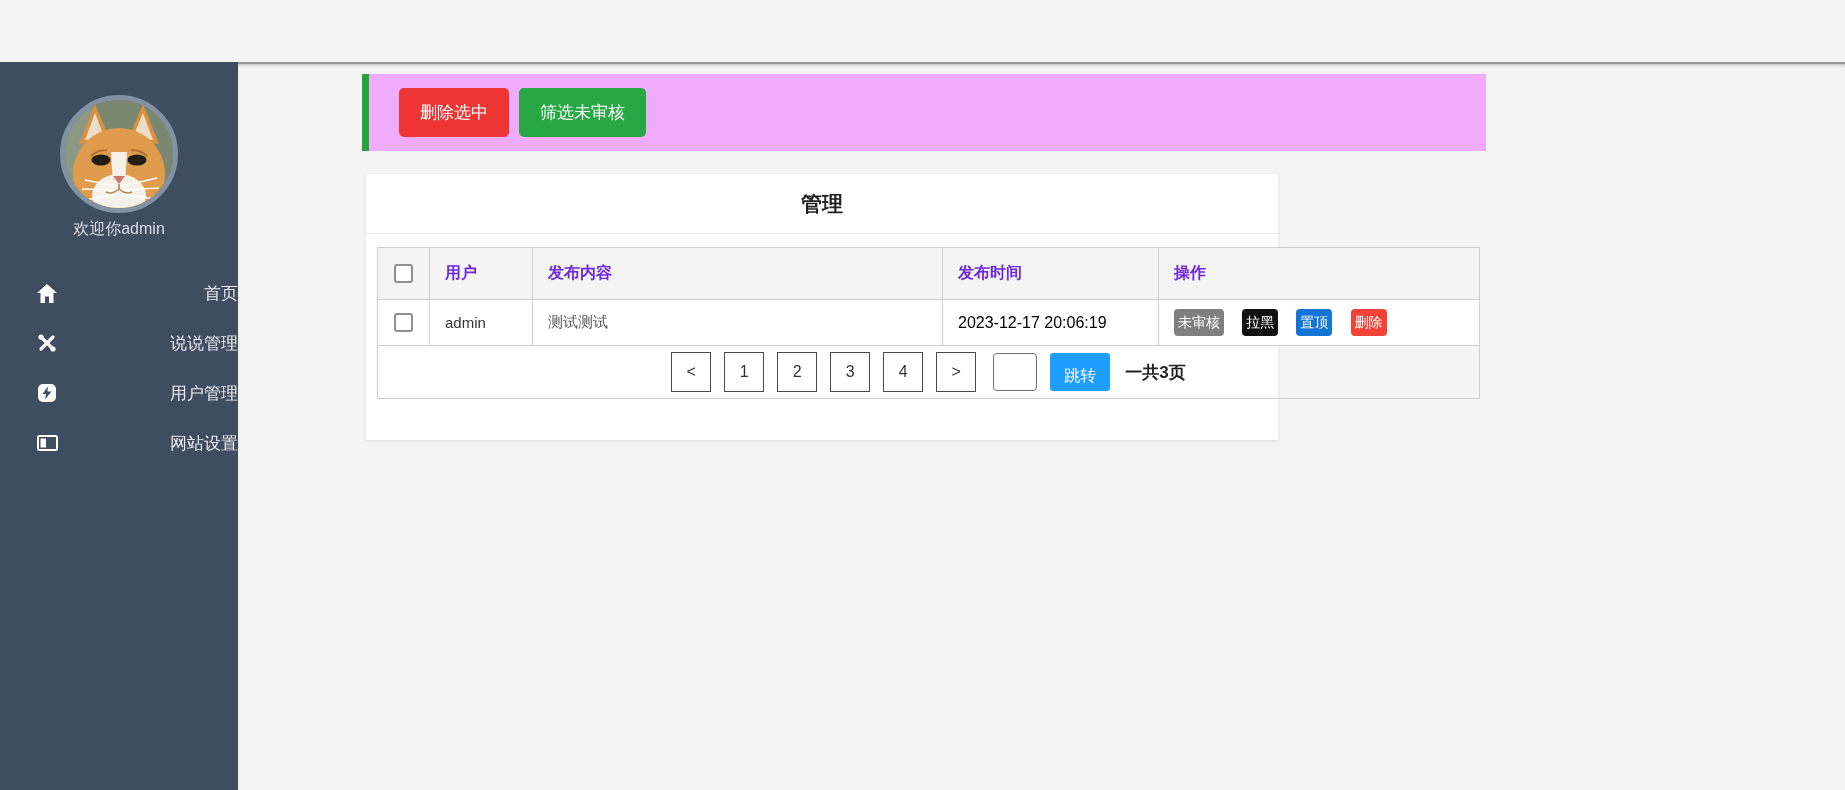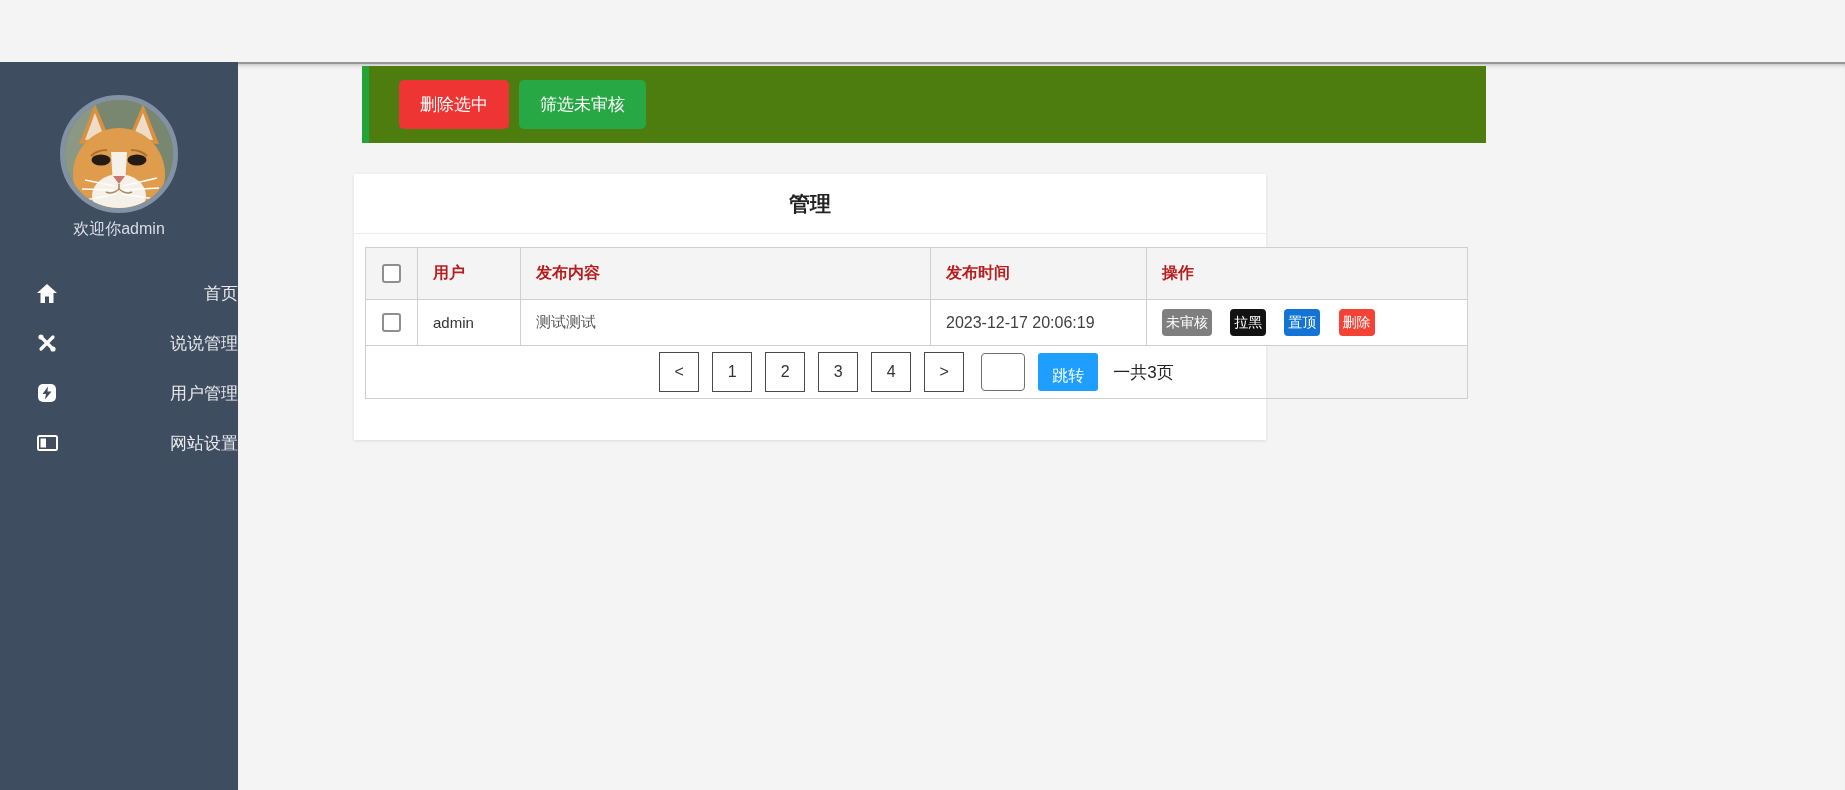--- a/index.html
+++ b/index.html
@@ -26,64 +26,64 @@
   .nav-item { height:50px; display:flex; align-items:center; padding-left:37px;
               color:#E8EAED; font-size:17px; cursor:pointer;justify-content:space-between; }
   .nav-item .nicon { width:22px; height:20px; margin-right:3px; display:flex; align-items:center; }
 
   
   .content { position:absolute; left:238px; top:62px; width:1607px; height:728px;
              background:#f4f4f4; border-top:2px solid #979797;
              box-shadow: inset 0 4px 5px -4px rgba(0,0,0,0.35); }
 
   
-  .toolbar { position:absolute; left:124px; top:2px; width:1124px; height:77px; background:#4d7c0f;padding-left:8px; }
+  .toolbar { position:absolute; left:124px; top:10px; width:1124px; height:77px; background:#f0abfc;padding-left:8px; }
   .toolbar-accent { position:absolute; left:0; top:0; width:7px; height:77px; background:#21A538; }
   .toolbar .btn { height:49px; padding:0 21px; border:none; border-radius:5px; color:#fff;
                   font-size:17px; cursor:pointer; font-family:inherit; position:absolute; top:14px; }
   .btn-danger { background:#EF3434; left:37px; }
   .btn-success { background:#28A745; left:157px; }
 
   
-  .panel { position:absolute; left:116px; top:110px; width:912px; background:#fff;
+  .panel { position:absolute; left:128px; top:110px; width:912px; background:#fff;
            padding-bottom:41px; box-shadow:0 1px 3px rgba(0,0,0,0.10); }
   .panel-title { height:60px; line-height:60px; text-align:center; font-size:21px;
                  font-weight:bold; color:#222; border-bottom:1px solid #ececec; }
 
   table.data-table { width:1102px; margin:13px 11px 0; border-collapse:collapse; table-layout:fixed; }
   .data-table th, .data-table td { border:1px solid #cfcfcf; }
   .data-table thead tr { height:52px; background:#f4f4f4; }
-  .data-table th { text-align:left; font-size:16px; color:#b91c1c; padding-left:15px; font-weight:bold; }
+  .data-table th { text-align:left; font-size:16px; color:#6d28d9; padding-left:15px; font-weight:bold; }
   .data-table tbody tr.row { height:46px; background:#fff; }
   .data-table td { font-size:15px; color:#333; padding-left:15px; }
   .col-cb { width:52px; } .col-user { width:103px; } .col-content { width:410px; }
   .col-time { width:216px; } .col-ops { width:321px; }
   th.cb-cell, td.cb-cell { padding-left:0; text-align:center; }
   .cb { display:inline-block; width:19px; height:19px; border:2px solid #8f8f8f; border-radius:3px;
         background:#fff; vertical-align:middle; cursor:pointer; }
   td.cell-content { color:#555; }
-  td.cell-time { font-size:16px; color:#404040; }
+  td.cell-time { font-size:16px; color:#000000; }
 
   .op-btn { height:27px; padding:0 4px; border:none; border-radius:4px; color:#fff;
             font-size:14px; margin-right:14px; cursor:pointer; font-family:inherit; }
   .op-gray  { background:#7F7F7F; }
   .op-black { background:#121212; }
   .op-blue  { background:#1274D4; }
   .op-red   { background:#F44336; }
 
   
   td.pager-cell { height:53px; padding-left:0; }
   .pager { display:flex; align-items:center; justify-content:center; gap:13px; }
   .pg { width:40px; height:40px; background:#fff; border:1px solid #4a4a4a; display:flex;
         align-items:center; justify-content:center; font-size:16px; color:#333; cursor:pointer; }
   .jump-input { width:44px; height:38px; border:1px solid #6f6f6f; border-radius:4px;
                 margin-left:4px; font-size:16px; text-align:center; font-family:inherit; }
   .jump-btn { height:38px; padding:13px 14px; background:#1E9FFF; border:none; border-radius:3px;
               color:#fff; font-size:16px; cursor:pointer; font-family:inherit; }
-  .pager-total { font-size:17px; color:#222; margin-left:2px; }
+  .pager-total { font-size:17px; color:#222; margin-left:2px;font-weight:bold; }
 </style>
 </head>
 <body>
 
 <div class="app">
 
 
   <div class="sidebar">
     <div class="avatar">
       <svg width="108" height="108" viewBox="0 0 108 108">

